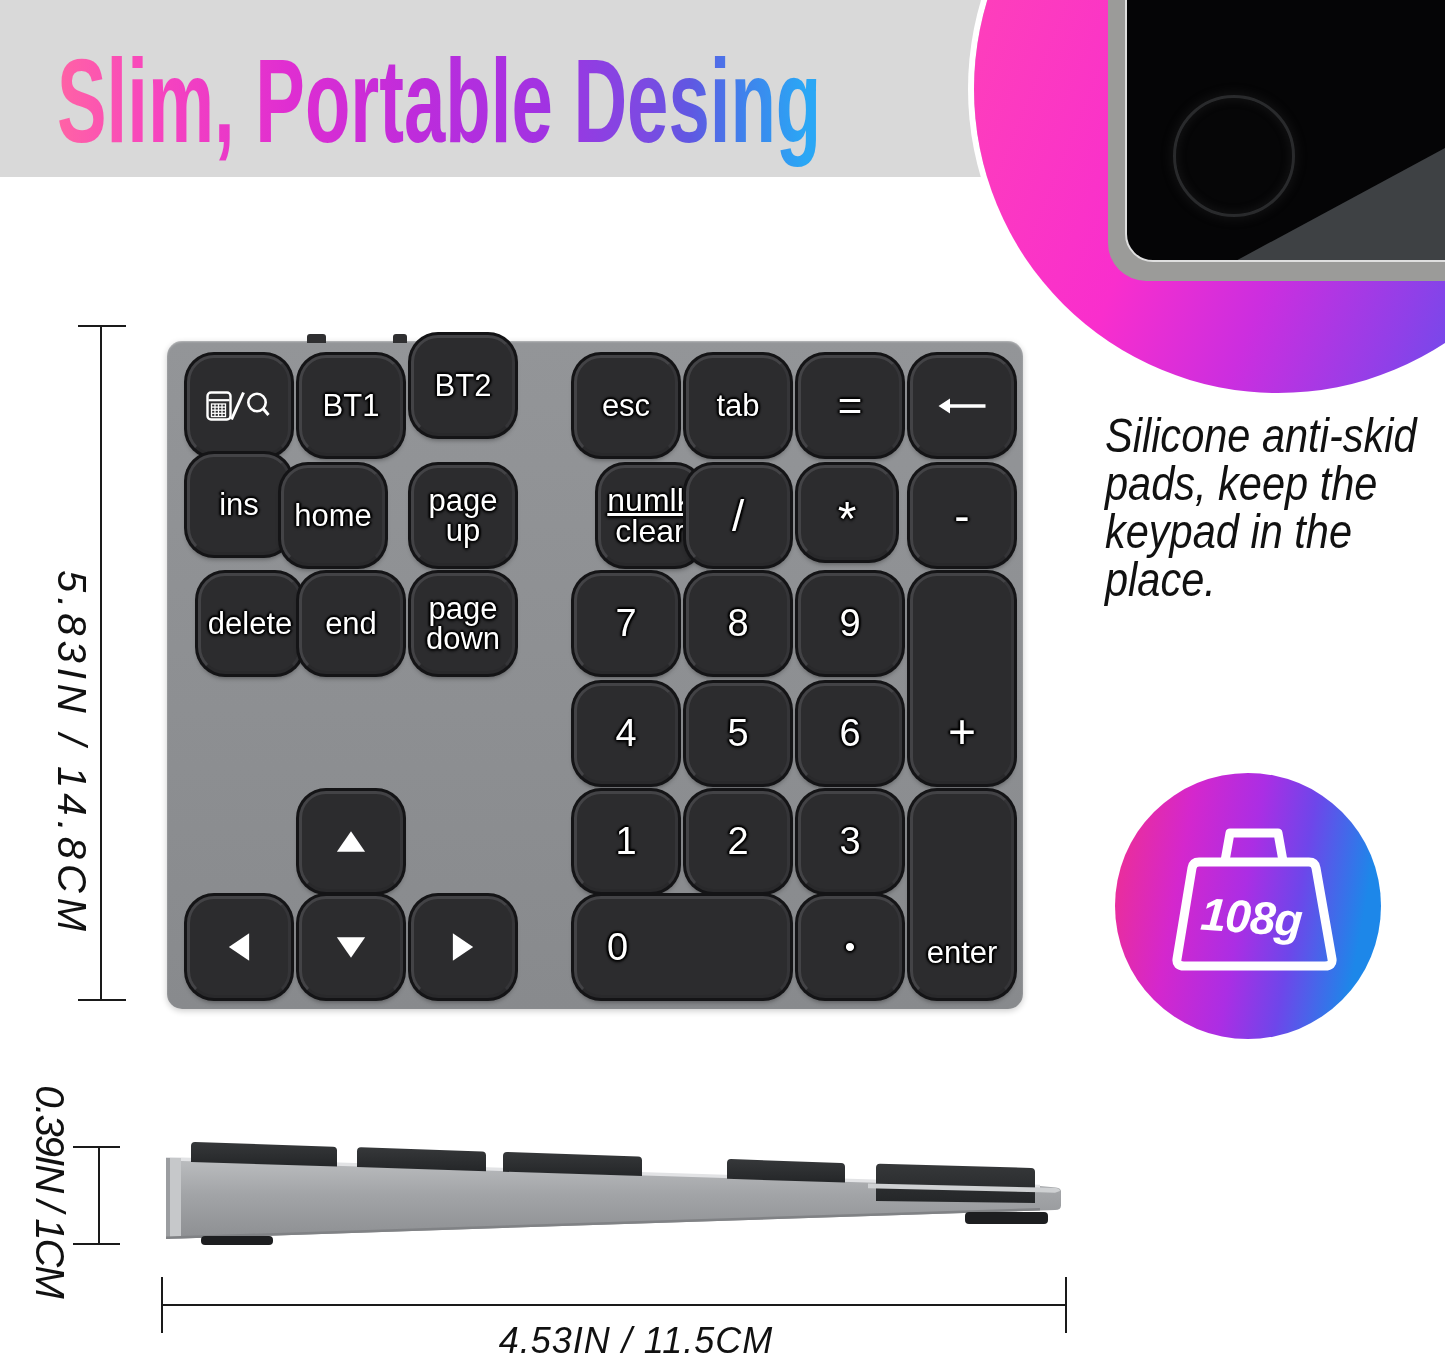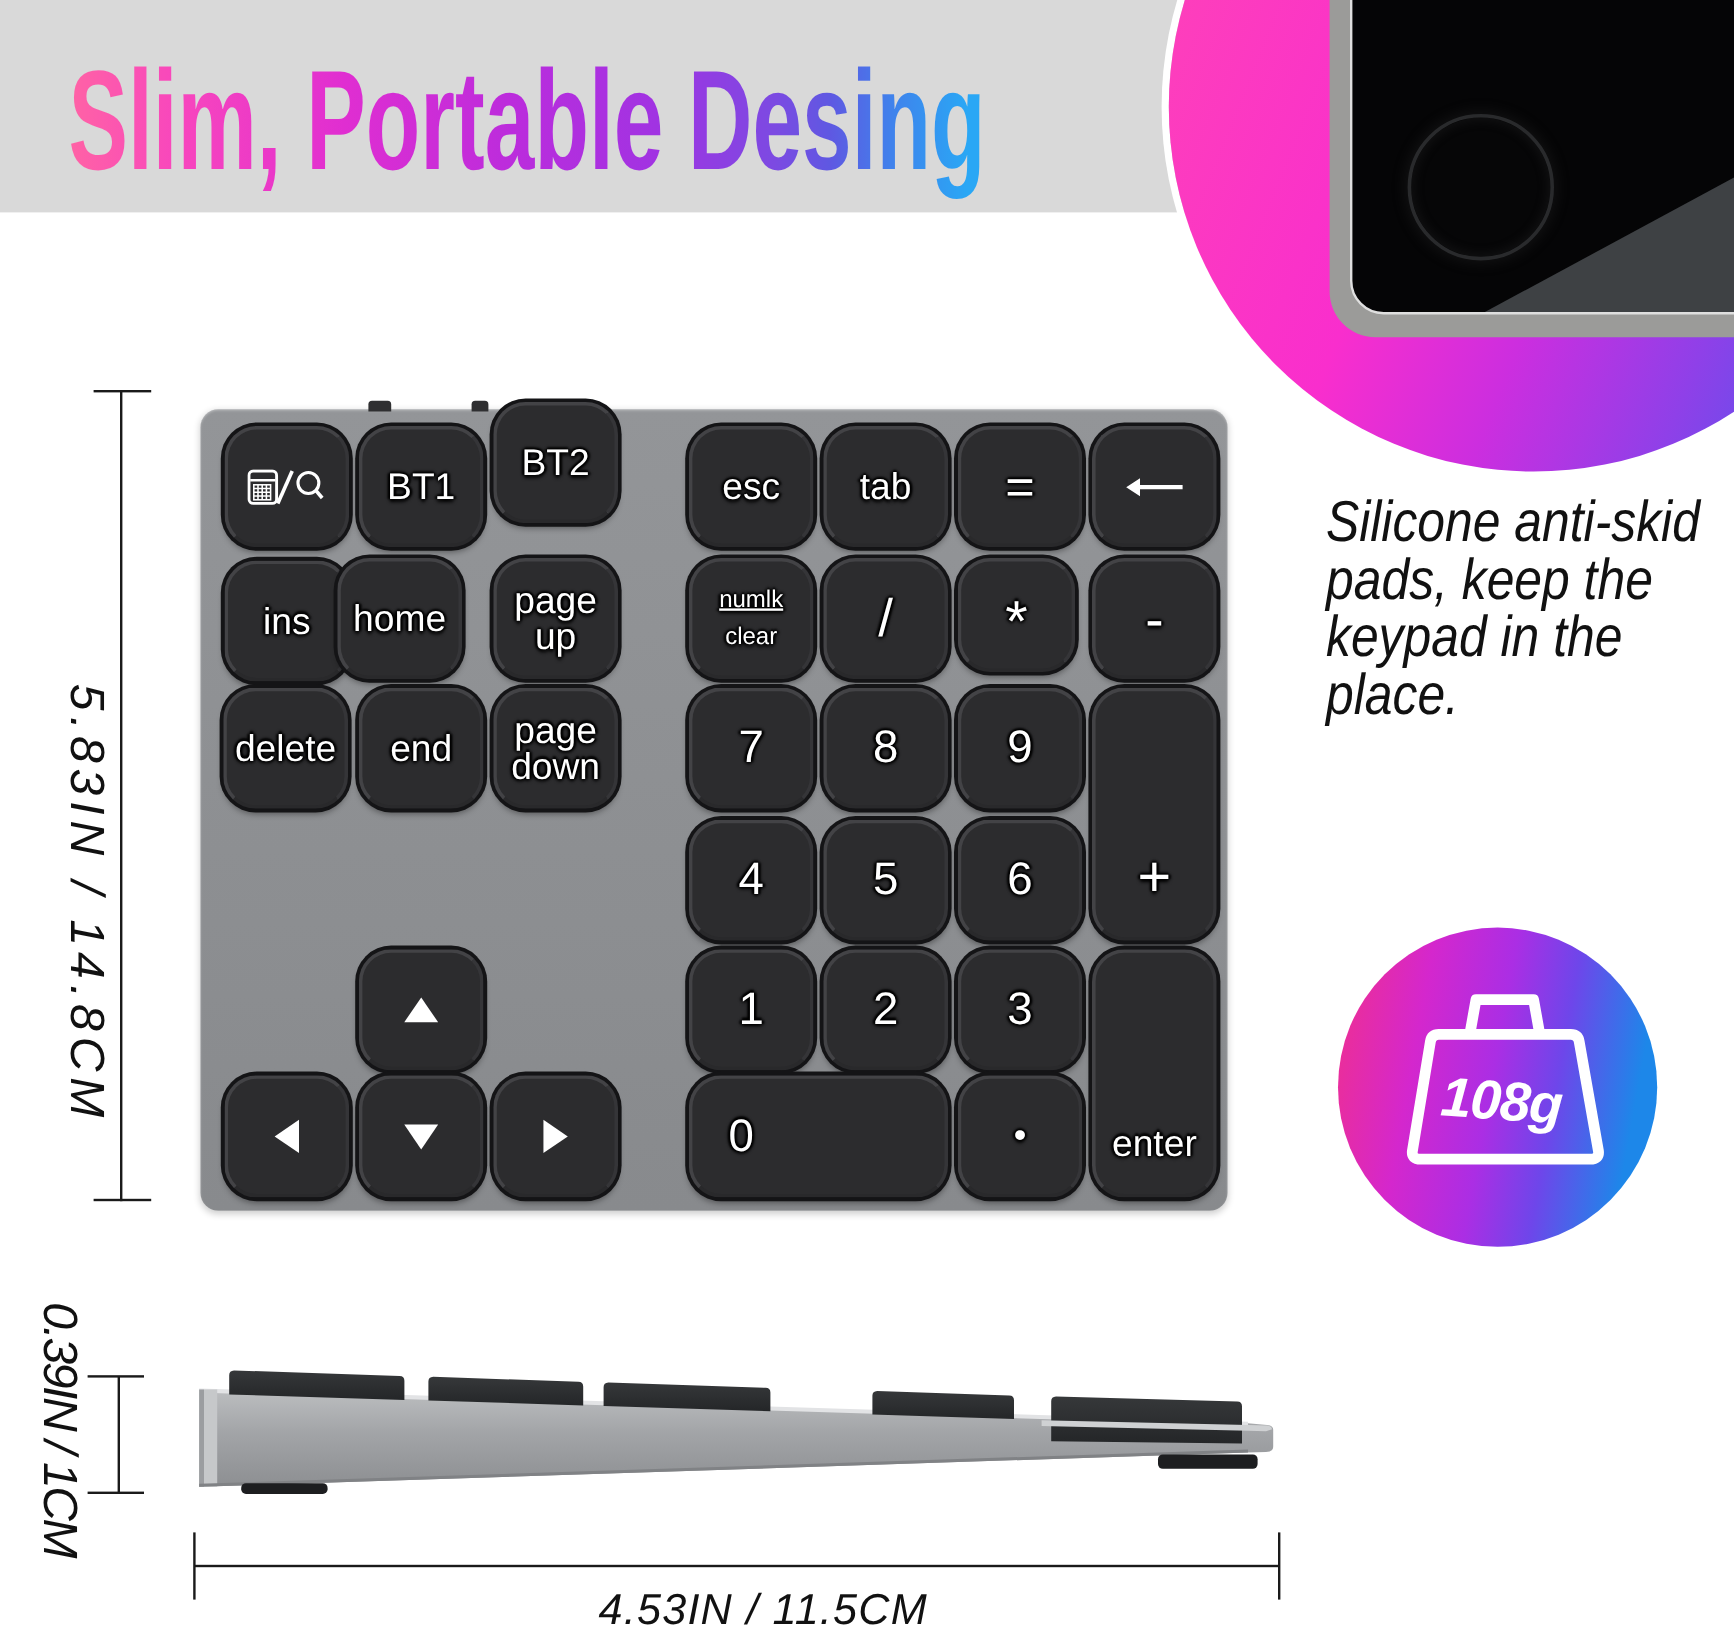--- a/index.html
+++ b/index.html
@@ -79,37 +79,37 @@
 <div class="key" style="left:686px;top:355px;width:98px;height:95px;">tab</div>
 
 <div class="key" style="left:798px;top:355px;width:98px;height:95px;font-size:42px;">=</div>
 
 <div class="key" style="left:910px;top:355px;width:98px;height:95px;">
 <svg width="50" height="22" viewBox="0 0 50 22">
       <path d="M1.5 11 L13 3.5 L13 9.2 L48.5 9.2 L48.5 12.8 L13 12.8 L13 18.5 Z" fill="#fff"></path>
     </svg>
 </div>
 
-<div class="key" style="left:187px;top:467px;width:98px;height:95px;text-align:center;">ins</div>
+<div class="key" style="left:187px;top:454px;width:98px;height:95px;text-align:center;">ins</div>
 
 <div class="key" style="left:281px;top:465px;width:98px;height:95px;">home</div>
 
 <div class="key" style="left:411px;top:465px;width:98px;height:95px;line-height:30px;text-align:center;">page<br>up</div>
 
-<div class="key" style="left:574px;top:465px;width:98px;height:95px;line-height:31px;text-align:center;font-size:20px;">
+<div class="key" style="left:598px;top:465px;width:98px;height:95px;line-height:31px;text-align:center;font-size:32px;">
     <span><u>numlk</u><br>clear</span>
   </div>
 
 <div class="key" style="left:686px;top:465px;width:98px;height:95px;font-size:44px;">/</div>
 
 <div class="key" style="left:798px;top:465px;width:98px;height:95px;font-size:48px;padding-top:12px;box-sizing:border-box;">*</div>
 
 <div class="key" style="left:910px;top:465px;width:98px;height:95px;font-size:46px;">-</div>
 
-<div class="key" style="left:186px;top:573px;width:98px;height:95px;">delete</div>
+<div class="key" style="left:198px;top:573px;width:98px;height:95px;">delete</div>
 
 <div class="key" style="left:299px;top:573px;width:98px;height:95px;">end</div>
 
 <div class="key" style="left:411px;top:573px;width:98px;height:95px;line-height:30px;text-align:center;">page<br>down</div>
 
 <div class="key" style="left:574px;top:573px;width:98px;height:95px;font-size:38px;">7</div>
 
 <div class="key" style="left:686px;top:573px;width:98px;height:95px;font-size:38px;">8</div>
 
 <div class="key" style="left:798px;top:573px;width:98px;height:95px;font-size:38px;">9</div>

